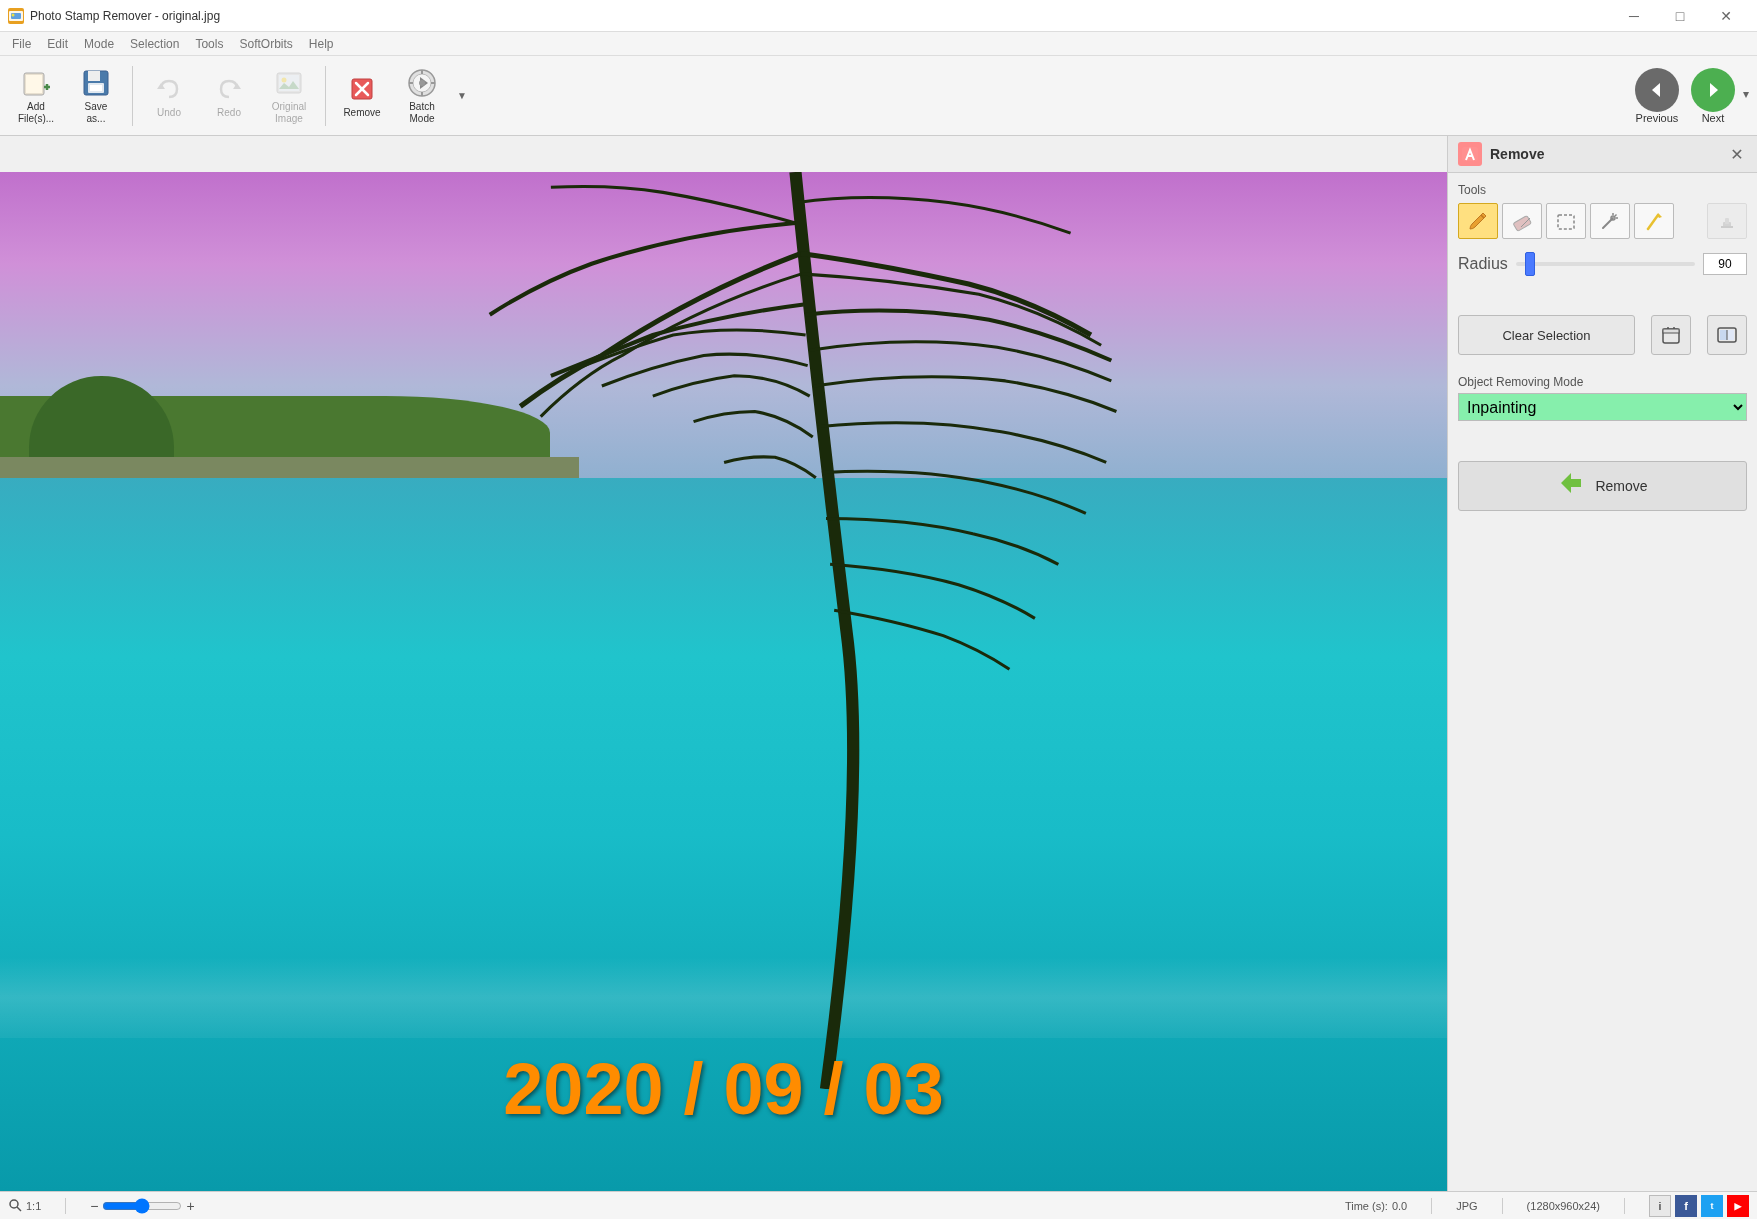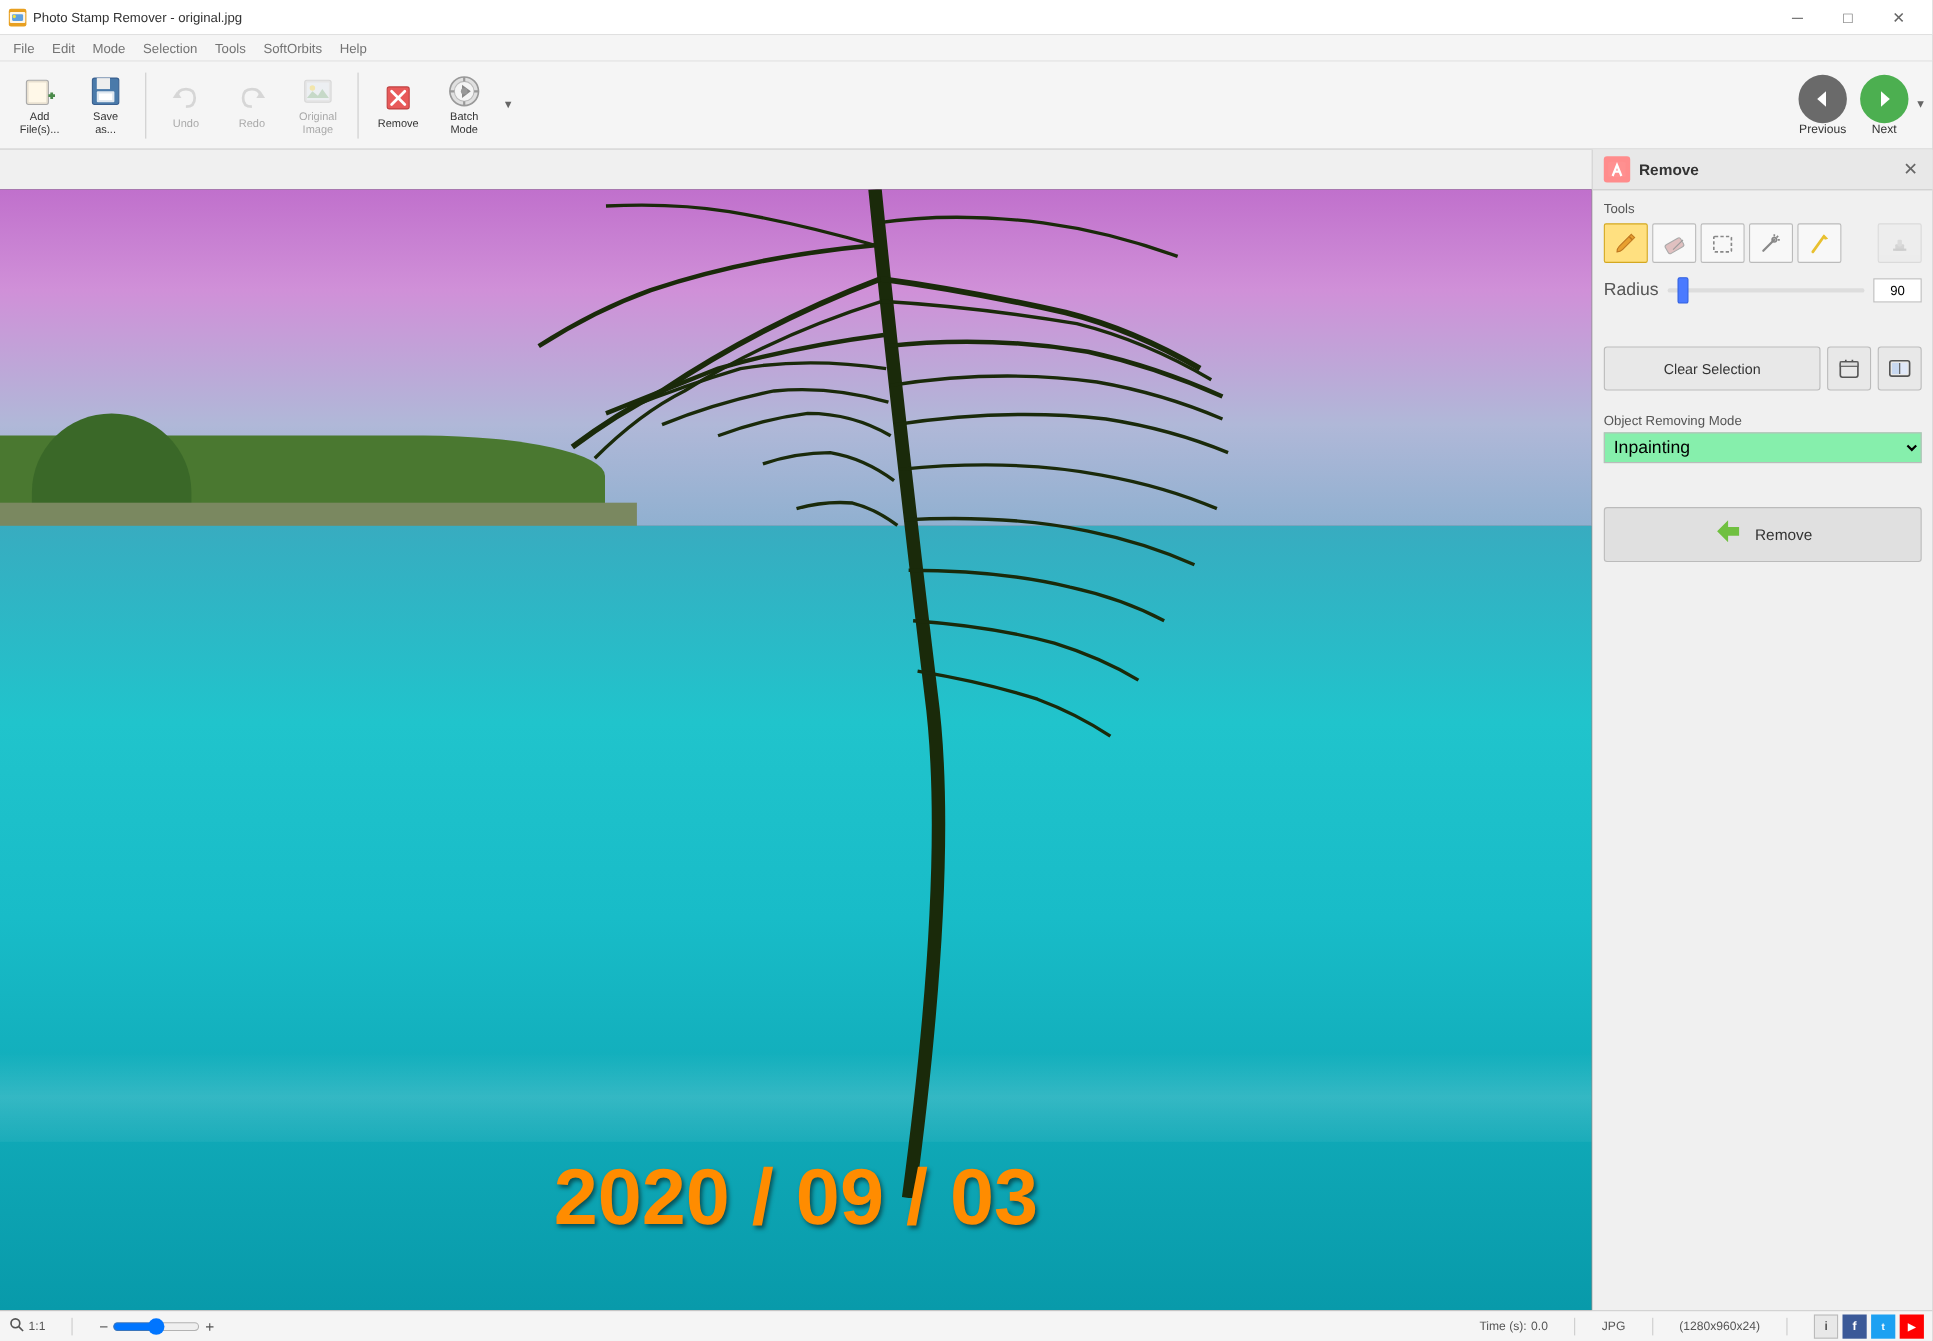--- a/index.html
+++ b/index.html
@@ -88,21 +88,21 @@
     .tool-spacer { flex: 1; }
 
     
     .radius-row { display: flex; align-items: center; gap: 8px; margin-bottom: 20px; }
     .radius-label { font-size: 16px; color: #555; min-width: 45px; }
     .radius-slider { flex: 1; height: 4px; background: #ddd; border-radius: 2px; position: relative; }
     .radius-thumb { width: 10px; height: 24px; background: #4a7aff; border: 1px solid #3060e0; border-radius: 2px; position: absolute; left: 5%; top: -10px; cursor: pointer; }
     .radius-input { width: 44px; height: 22px; border: 1px solid #bbb; text-align: center; font-size: 12px; padding: 0 2px; }
 
     
-    .action-row { display: flex; gap: 6px; margin-bottom: 20px; align-items: center; }
+    .action-row { display: flex; gap: 16px; margin-bottom: 20px; align-items: center; }
     .clear-btn {
       flex: 1; height: 40px; background: #e8e8e8; border: 1px solid #bbb;
       cursor: pointer; font-size: 13px; color: #333; border-radius: 3px;
     }
     .snapshot-btn {
       width: 40px; height: 40px; background: #e8e8e8; border: 1px solid #bbb;
       cursor: pointer; display: flex; align-items: center; justify-content: center;
       border-radius: 3px; font-size: 16px;
     }
 

